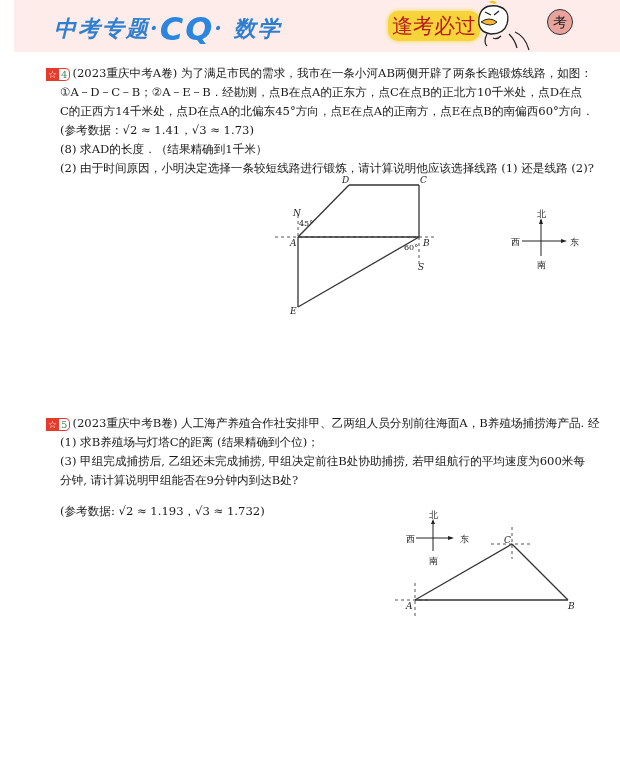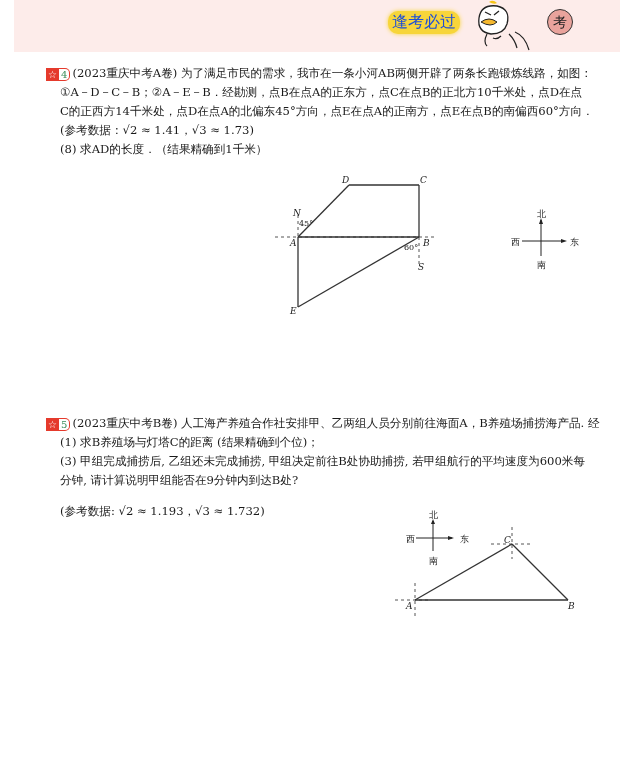--- a/index.html
+++ b/index.html
@@ -12,21 +12,21 @@
     background:#fdecea;
   }
   .brand {
     position:absolute; left:40px; top:10px; font-size:22px; font-style:italic;
     color:#2f7fd0; font-family:"DejaVu Serif", serif; letter-spacing:2px;
     font-weight:bold;
   }
   .brand .cq { font-size:32px; font-family:"DejaVu Sans", sans-serif; font-weight:900; color:#2b86e0; vertical-align:-4px; }
   .slogan {
     position:absolute; left:374px; top:11px; padding:1px 4px;
-    background:#f7d53a; border-radius:10px; font-size:16px; color:#1d4ed8;
+    background:#f7d53a; border-radius:10px; font-size:21px; color:#b91c1c;
     font-family:Liberation Mono, monospace; box-shadow:0 0 4px #f7d53a;
   }
   .duck { position:absolute; left:455px; top:0; }
   .kao-badge {
     position:absolute; left:533px; top:9px; width:24px; height:24px; border-radius:50%;
     background:#e9a39c; border:1.5px solid #333; text-align:center; line-height:24px;
     font-size:14px; color:#222;
   }
   .q { position:absolute; left:46px; font-size:11.6px; line-height:19px; width:560px; }
   .q p { margin:0; white-space:nowrap; }
@@ -37,20 +37,23 @@
   .star { display:inline-block; width:13px; height:13px; background:#e53a2c; color:#fff; font-size:10px; line-height:13px; text-align:center; }
   .num { display:inline-block; height:11px; padding:0 2px; border:1px solid #e53a2c; border-left:none; color:#3a8d5a; font-size:10px; line-height:11px; border-radius:0 5px 5px 0; }
   .fig { position:absolute; }
   .fig text { font-family:"DejaVu Serif", serif; font-size:9px; font-style:italic; fill:#222; }
   .fig .cn { font-style:normal; }
 </style>
 </head>
 <body>
 
 <div class="header">
+  <div class="brand">
+    <span>中考专题·</span><span class="cq">CQ</span><span>· 数学</span>
+  </div>
   <div class="slogan">逢考必过</div>
   <svg class="duck" width="70" height="52" viewBox="0 0 70 52">
     <path d="M20 2 q4 -3 8 1 q-3 2 -8 -1z" fill="#f5c518"></path>
     <path d="M10 18 q2 -14 18 -12 q14 3 10 18 q-3 10 -16 10 q-14 -2 -12 -16z" fill="#fff" stroke="#222" stroke-width="1.3"></path>
     <path d="M12 22 q8 -6 16 0 q-6 6 -16 0z" fill="#f5b82e" stroke="#222" stroke-width="1"></path>
     <path d="M16 12 l6 3 M30 11 l-5 4" stroke="#222" stroke-width="1.3"></path>
     <path d="M18 34 q-4 8 0 12 M24 38 q4 2 8 -2 M46 32 q10 4 14 18 M40 34 q6 6 8 14" stroke="#222" stroke-width="1.2" fill="none"></path>
   </svg>
   <div class="kao-badge">考</div>
 </div>
@@ -59,20 +62,21 @@
   <p>
     <span class="qnum">
         <span class="star">☆</span>
         <span class="num">4</span>
       </span><span>(2023重庆中考A卷) 为了满足市民的需求，我市在一条小河AB两侧开辟了两条长跑锻炼线路，如图：</span>
   </p>
   <p class="indent">①A－D－C－B；②A－E－B．经勘测，点B在点A的正东方，点C在点B的正北方10千米处，点D在点</p>
   <p class="indent">C的正西方14千米处，点D在点A的北偏东45°方向，点E在点A的正南方，点E在点B的南偏西60°方向．</p>
   <p class="indent">(参考数据：√2 ≈ 1.41，√3 ≈ 1.73)</p>
   <p class="indent">(8) 求AD的长度．（结果精确到1千米）</p>
+  <p class="indent">(2) 由于时间原因，小明决定选择一条较短线路进行锻炼，请计算说明他应该选择线路 (1) 还是线路 (2)?</p>
 </div>
 
 <svg class="fig" style="left:270px; top:170px;" width="170" height="150">
   <g stroke="#555" stroke-width="1" stroke-dasharray="3,3" fill="none">
     <line x1="5" y1="67" x2="165" y2="67"></line>
     <line x1="28" y1="45" x2="28" y2="67"></line>
     <line x1="149" y1="67" x2="149" y2="95"></line>
   </g>
   <g stroke="#333" stroke-width="1.3" fill="none">
     <line x1="28" y1="67" x2="149" y2="67"></line>

